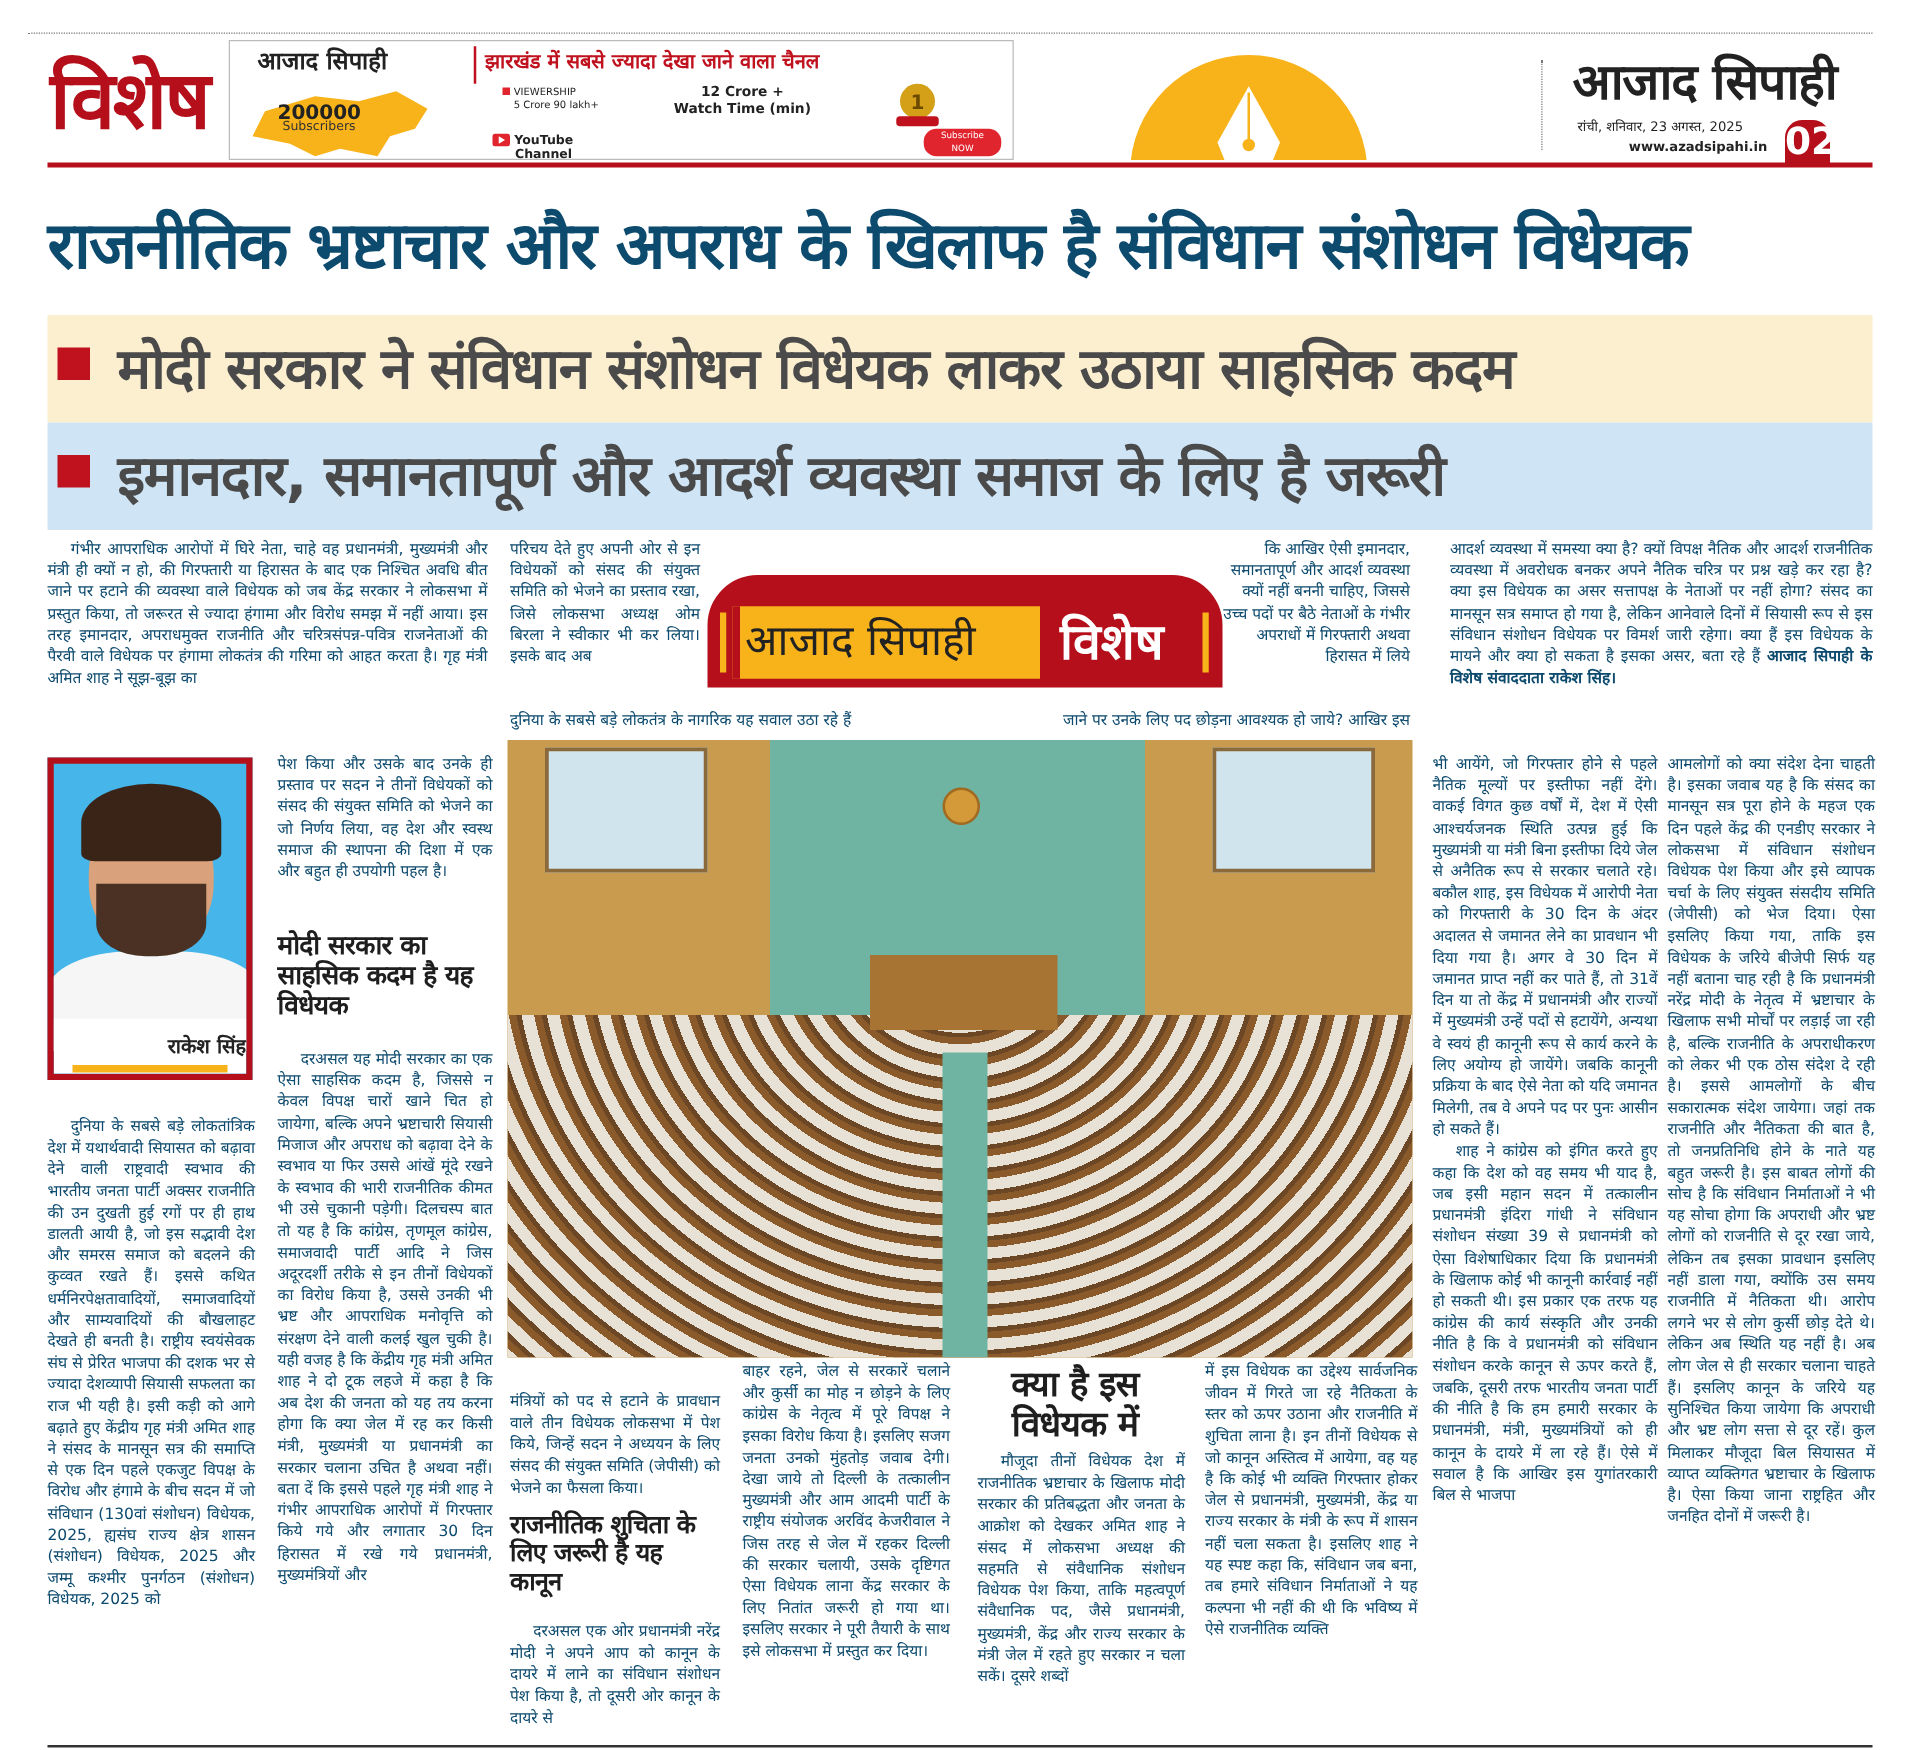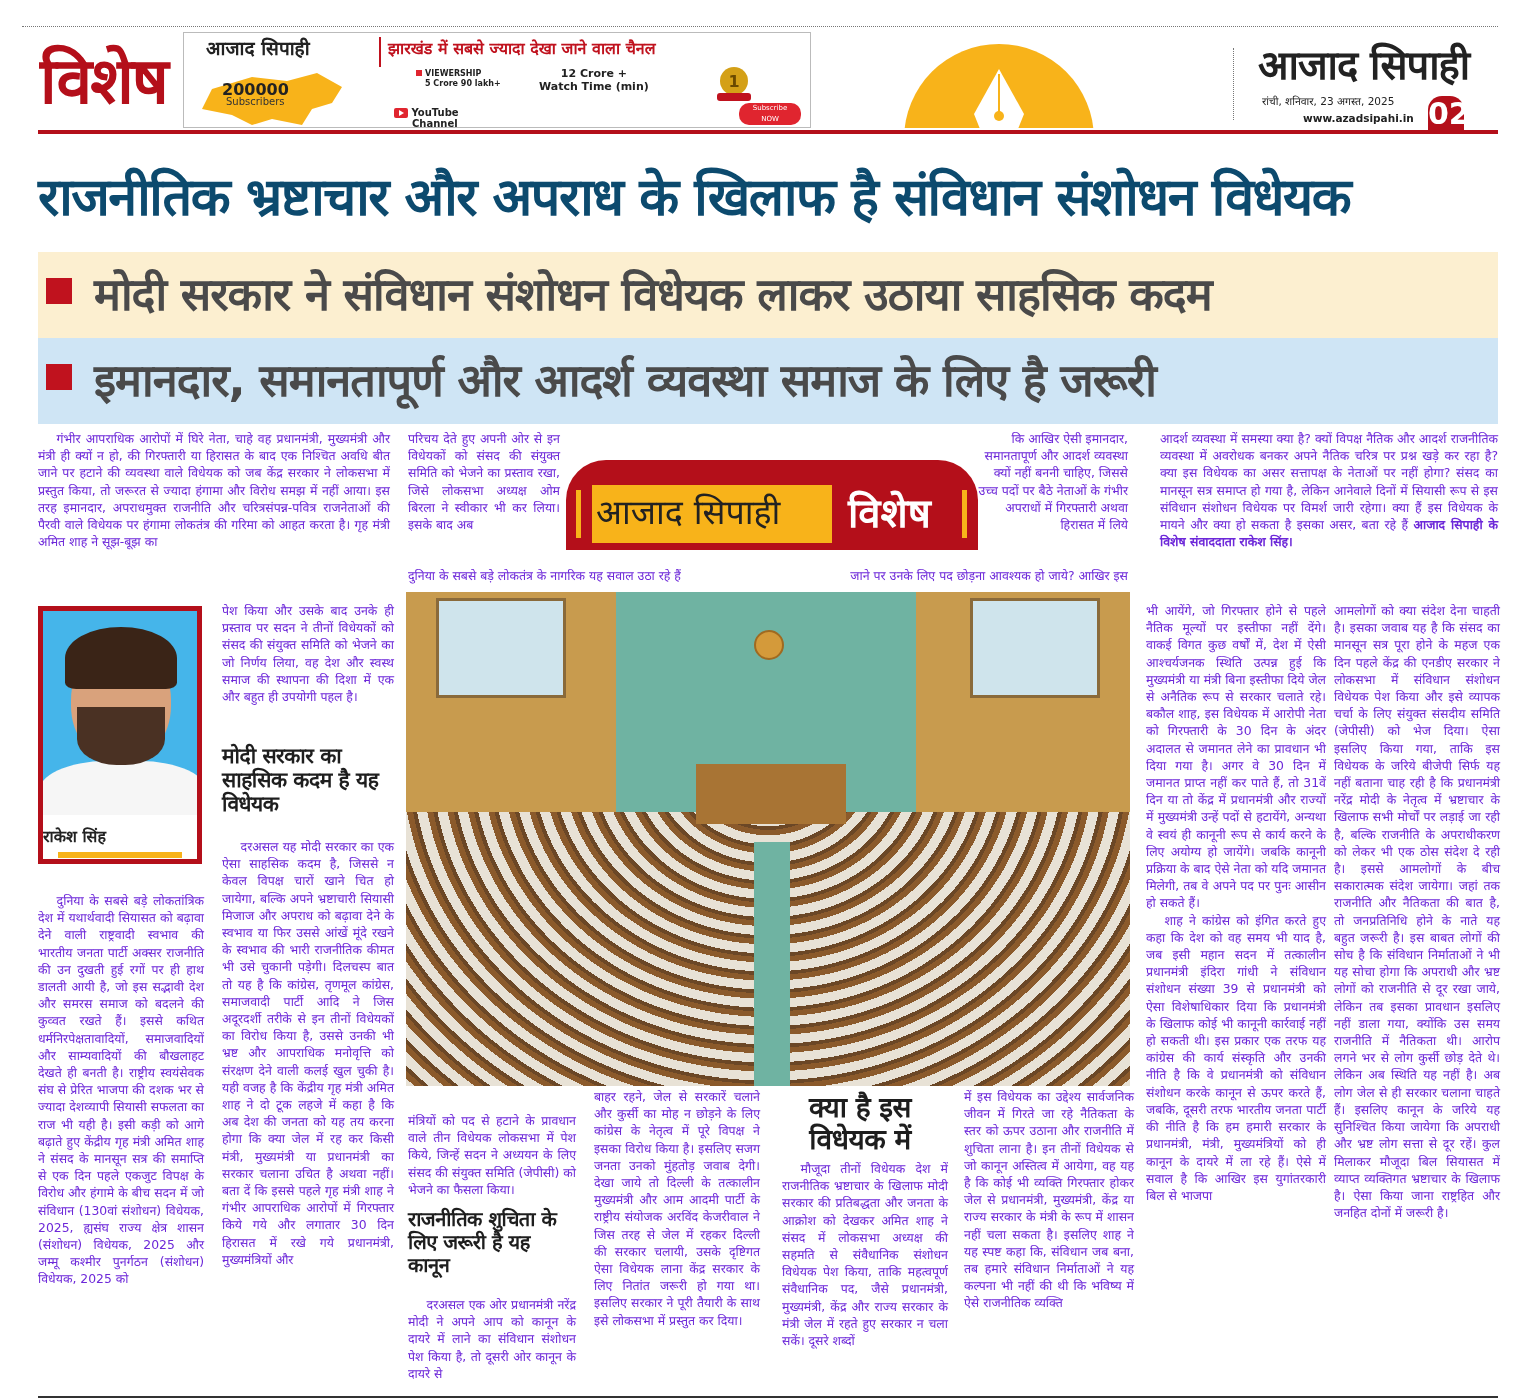--- a/index.html
+++ b/index.html
@@ -10,21 +10,21 @@
 
   
   .vishesh-logo { position: absolute; left: 40px; top: 36px; font-size: 64px; font-weight: bold; color: #b40f1a; letter-spacing: -2px; line-height: 90px; }
   .ad-banner { position: absolute; left: 183px; top: 32px; width: 628px; height: 96px; border: 1px solid #bbb; background: #fff; overflow: hidden; }
   .ad-brand { position: absolute; left: 22px; top: 2px; font-size: 19px; font-weight: bold; color: #222; }
   .ad-sep { position: absolute; left: 195px; top: 4px; width: 2px; height: 30px; background: #c0121e; }
   .ad-tagline { position: absolute; left: 204px; top: 4px; font-size: 16px; font-weight: bold; color: #c0121e; white-space: nowrap; }
   .ad-map { position: absolute; left: 8px; top: 36px; width: 180px; height: 58px; }
   .ad-subs-num { position: absolute; left: 38px; top: 47px; font-size: 16px; font-weight: bold; color: #222; }
   .ad-subs-lbl { position: absolute; left: 42px; top: 63px; font-size: 10px; color: #333; }
-  .ad-view { position: absolute; left: 232px; top: 36px; font-size: 8px; font-weight: bold; color: #222; line-height: 10px; }
+  .ad-view { position: absolute; left: 218px; top: 36px; font-size: 8px; font-weight: normal; color: #222; line-height: 10px; }
   .ad-view .sq { display: inline-block; width: 6px; height: 6px; background: #e0252f; margin-right: 3px; }
   .ad-watch { position: absolute; left: 355px; top: 34px; font-size: 11px; font-weight: bold; color: #222; text-align: center; line-height: 13px; }
   .ad-yt { position: absolute; left: 210px; top: 74px; font-size: 10px; font-weight: bold; color: #222; line-height: 11px; }
   .ad-yt .play { display: inline-block; width: 14px; height: 10px; background: #e0252f; border-radius: 2px; vertical-align: middle; position: relative; }
   .ad-yt .play::after { content: ""; position: absolute; left: 5px; top: 2px; border-left: 5px solid #fff; border-top: 3px solid transparent; border-bottom: 3px solid transparent; }
   .ad-trophy { position: absolute; left: 525px; top: 30px; width: 50px; height: 40px; }
   .ad-subscribe { position: absolute; left: 555px; top: 70px; width: 62px; height: 22px; background: #e0252f; color: #fff; font-size: 7px; border-radius: 10px; text-align: center; line-height: 11px; }
 
   .sun { position: absolute; left: 904px; top: 44px; width: 190px; height: 190px; border-radius: 50%; background: #f8b31a; }
   .sun-mask { position: absolute; left: 880px; top: 128px; width: 240px; height: 120px; background: #fff; }
@@ -37,34 +37,34 @@
   .redrule { position: absolute; left: 38px; top: 130px; width: 1460px; height: 4px; background: #b40f1a; }
 
   
   .main-head { position: absolute; left: 38px; top: 152px; width: 1460px; font-size: 52px; font-weight: bold; color: #0c4a6e; letter-spacing: -1.5px; white-space: nowrap; line-height: 90px; }
   .sub-head { position: absolute; left: 38px; width: 1460px; height: 86px; font-size: 45px; font-weight: bold; color: #4a4a4a; line-height: 86px; white-space: nowrap; letter-spacing: -1px; padding-left: 8px; }
   .sub-head .bullet { display: inline-block; width: 26px; height: 26px; background: #c0121e; margin-right: 22px; vertical-align: 6px; }
   .sh1 { top: 252px; background: #fcefd0; }
   .sh2 { top: 338px; background: #cfe5f5; }
 
   
-  .txt { position: absolute; font-size: 12.4px; line-height: 17.2px; color: #6d28d9; text-align: justify; font-family: "DejaVu Sans", sans-serif; }
+  .txt { position: absolute; font-size: 12.4px; line-height: 17.2px; color: #0c4a6e; text-align: justify; font-family: "DejaVu Sans", sans-serif; }
   .txt p { text-indent: 1.5em; }
   .txt .noind { text-indent: 0; }
   .txt b { font-weight: bold; }
   .bold-head { position: absolute; font-weight: bold; color: #1e1e1e; line-height: 1.15; letter-spacing: -0.5px; }
 
   .badge { position: absolute; left: 566px; top: 460px; width: 412px; height: 90px; background: #b40f1a; border-radius: 40px 40px 0 0; }
   .badge-inner-y { position: absolute; left: 20px; top: 25px; width: 246px; height: 58px; background: #f8b31a; border-left: 6px solid #b40f1a; }
   .badge-y-text { position: absolute; left: 30px; top: 28px; font-size: 34px; color: #222; white-space: nowrap; }
   .badge-w-text { position: absolute; left: 282px; top: 24px; font-size: 40px; color: #fff; font-weight: bold; white-space: nowrap; }
   .badge-bar { position: absolute; width: 5px; height: 48px; background: #f8b31a; top: 30px; }
 
   .photo-box { position: absolute; left: 38px; top: 606px; width: 164px; height: 258px; border: 5px solid #b40f1a; background: #45b5ea; overflow: hidden; }
-  .photo-caption { position: absolute; left: 0; right: 0; bottom: 0; height: 44px; background: #fff; text-align: left; font-size: 16px; font-weight: bold; color: #222; line-height: 44px; }
+  .photo-caption { position: absolute; left: 0; right: 0; bottom: 0; height: 44px; background: #fff; text-align: right; font-size: 16px; font-weight: bold; color: #222; line-height: 44px; padding-left: 36px; }
   .face { position: absolute; left: 28px; top: 28px; width: 100px; height: 122px; border-radius: 50% 50% 45% 45%; background: #d9a27c; }
   .hair { position: absolute; left: 22px; top: 16px; width: 112px; height: 62px; border-radius: 50% 50% 10% 10%; background: #3a2417; }
   .beard { position: absolute; left: 34px; top: 96px; width: 88px; height: 58px; border-radius: 0 0 45% 45%; background: #4a3123; }
   .shirt { position: absolute; left: -5px; top: 150px; width: 170px; height: 80px; border-radius: 40% 40% 0 0; background: #f6f6f6; }
   .photo-under { position: absolute; left: 58px; top: 852px; width: 124px; height: 6px; background: #f8b31a; }
 
   .parliament { position: absolute; left: 406px; top: 592px; width: 724px; height: 494px; overflow: hidden; background: #c89b4e; }
   .p-wall { position: absolute; left: 210px; top: 0; width: 300px; height: 240px; background: #6fb3a2; }
   .p-screen { position: absolute; top: 6px; width: 130px; height: 100px; background: #cfe4ec; border: 3px solid #8a6a3a; }
   .p-emblem { position: absolute; left: 348px; top: 38px; width: 30px; height: 30px; border-radius: 50%; background: #d49a3a; border: 2px solid #a06a20; }

